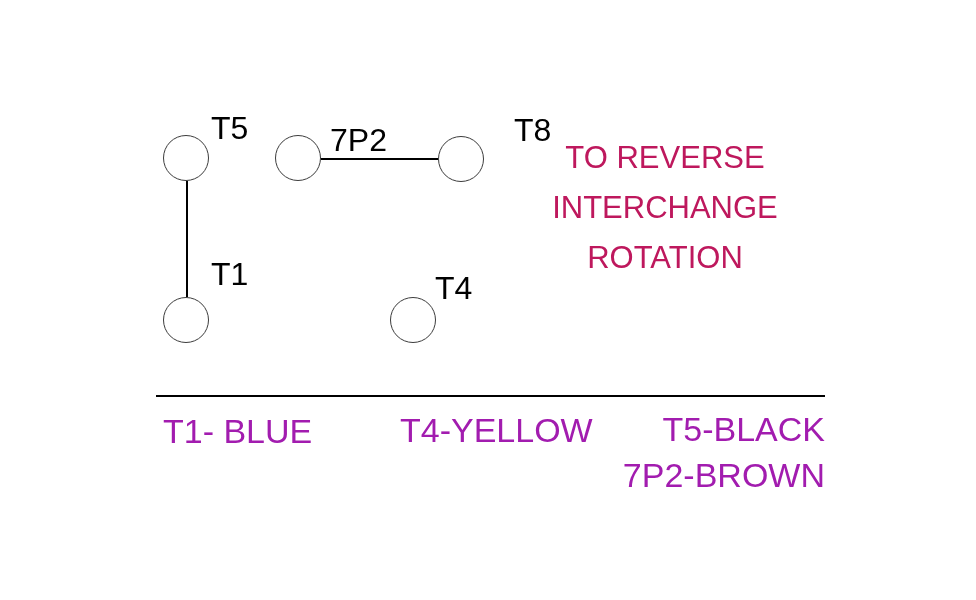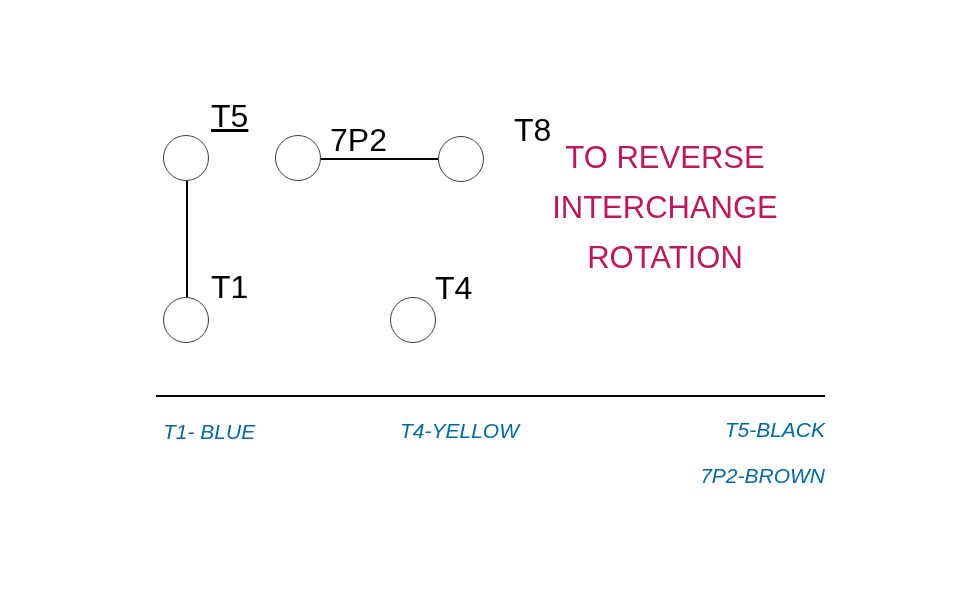--- a/index.html
+++ b/index.html
@@ -52,37 +52,36 @@
   .divider {
     position: absolute;
     left: 156px;
     top: 395px;
     width: 669px;
     height: 2px;
     background: #000000;
   }
   .legend-entry {
     position: absolute;
-    font-size: 21px;
+    font-size: 34px;
     line-height: 31px;
     white-space: nowrap;
-    color: #0369a1;
-    font-style: italic;
+    color: #a21caf;
   }
   
   #c-t5  { left: 163px; top: 135px; }
   #c-7p2 { left: 275px; top: 135px; }
   #c-t8  { left: 438px; top: 136px; }
   #c-t1  { left: 163px; top: 297px; }
   #c-t4  { left: 390px; top: 297px; }
   
-  #l-t5  { left: 211px; top: 100px; text-decoration: underline; }
+  #l-t5  { left: 211px; top: 112px; }
   #l-7p2 { left: 330px; top: 124px; }
   #l-t8  { left: 514px; top: 114px; }
-  #l-t1  { left: 211px; top: 271px; }
+  #l-t1  { left: 211px; top: 258px; }
   #l-t4  { left: 435px; top: 272px; }
   
   #w-t5-t1  { left: 186px; top: 181px; width: 1.5px; height: 116px; }
   #w-7p2-t8 { left: 321px; top: 158px; width: 117px; height: 1.5px; }
   
   #leg-t1  { left: 163px; top: 416px; }
   #leg-t4  { left: 400px; top: 415px; }
   #leg-t5  { right: 151px; top: 414px; }
   #leg-t8  { left: 163px; top: 461px; }
   #leg-7p2 { right: 151px; top: 460px; }

